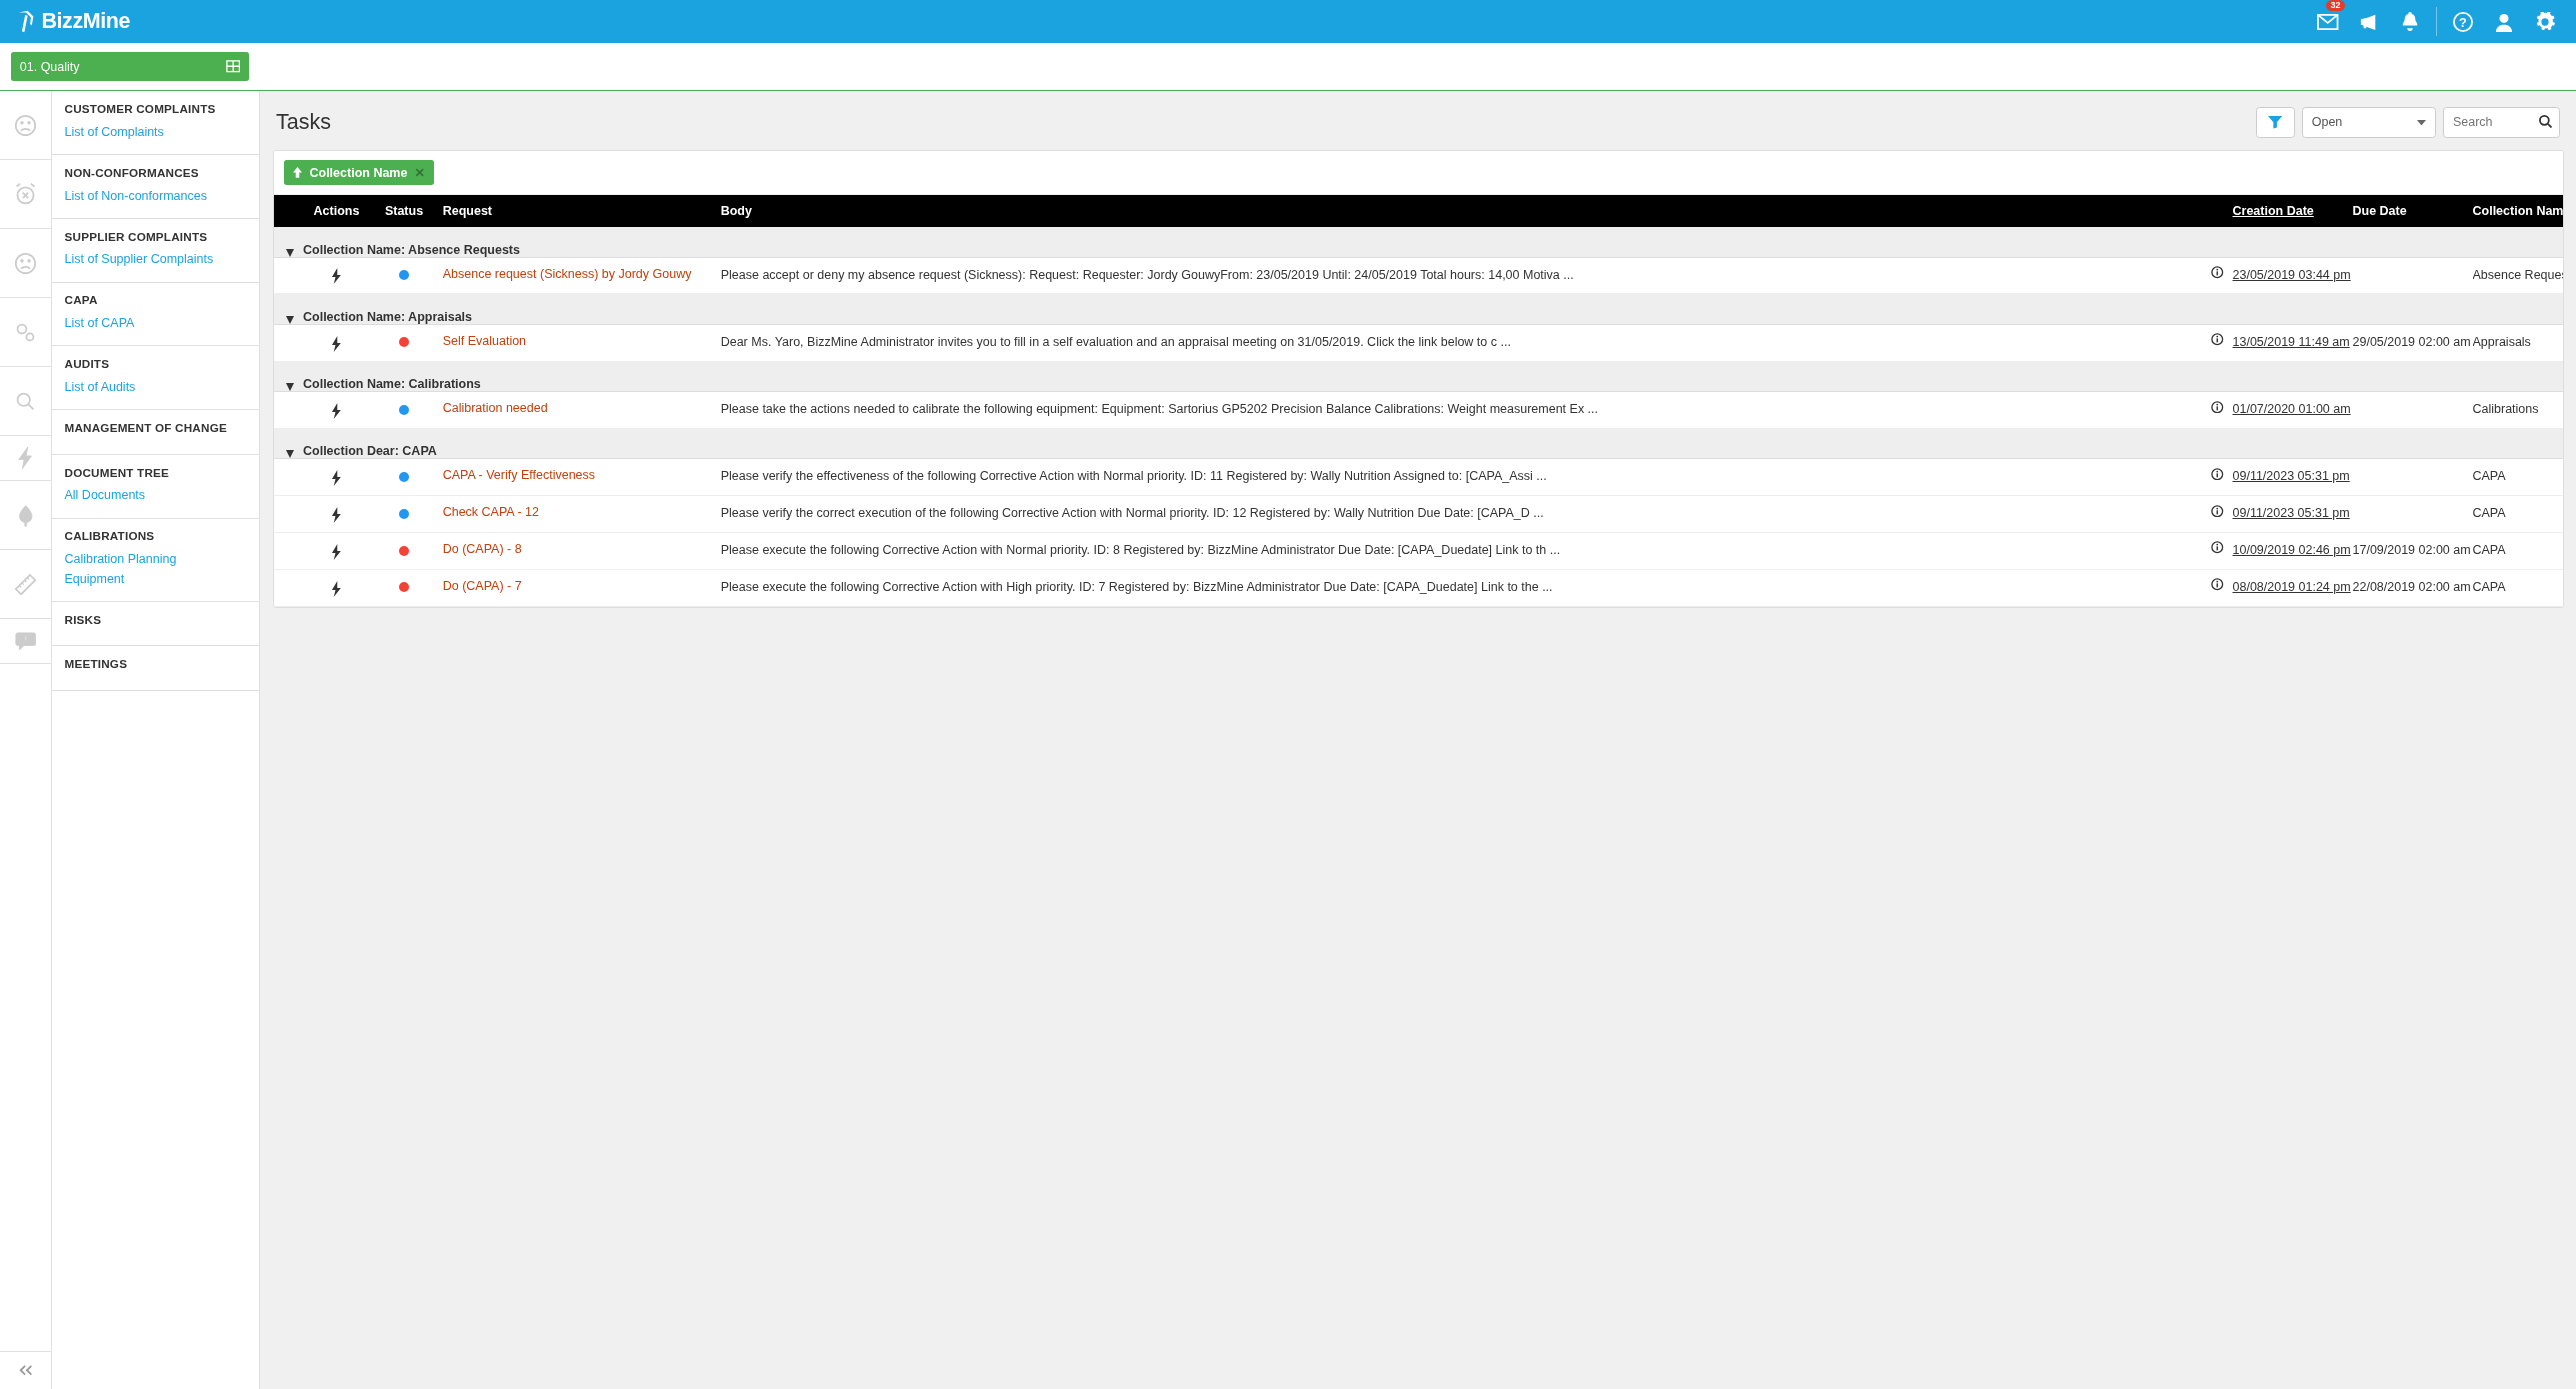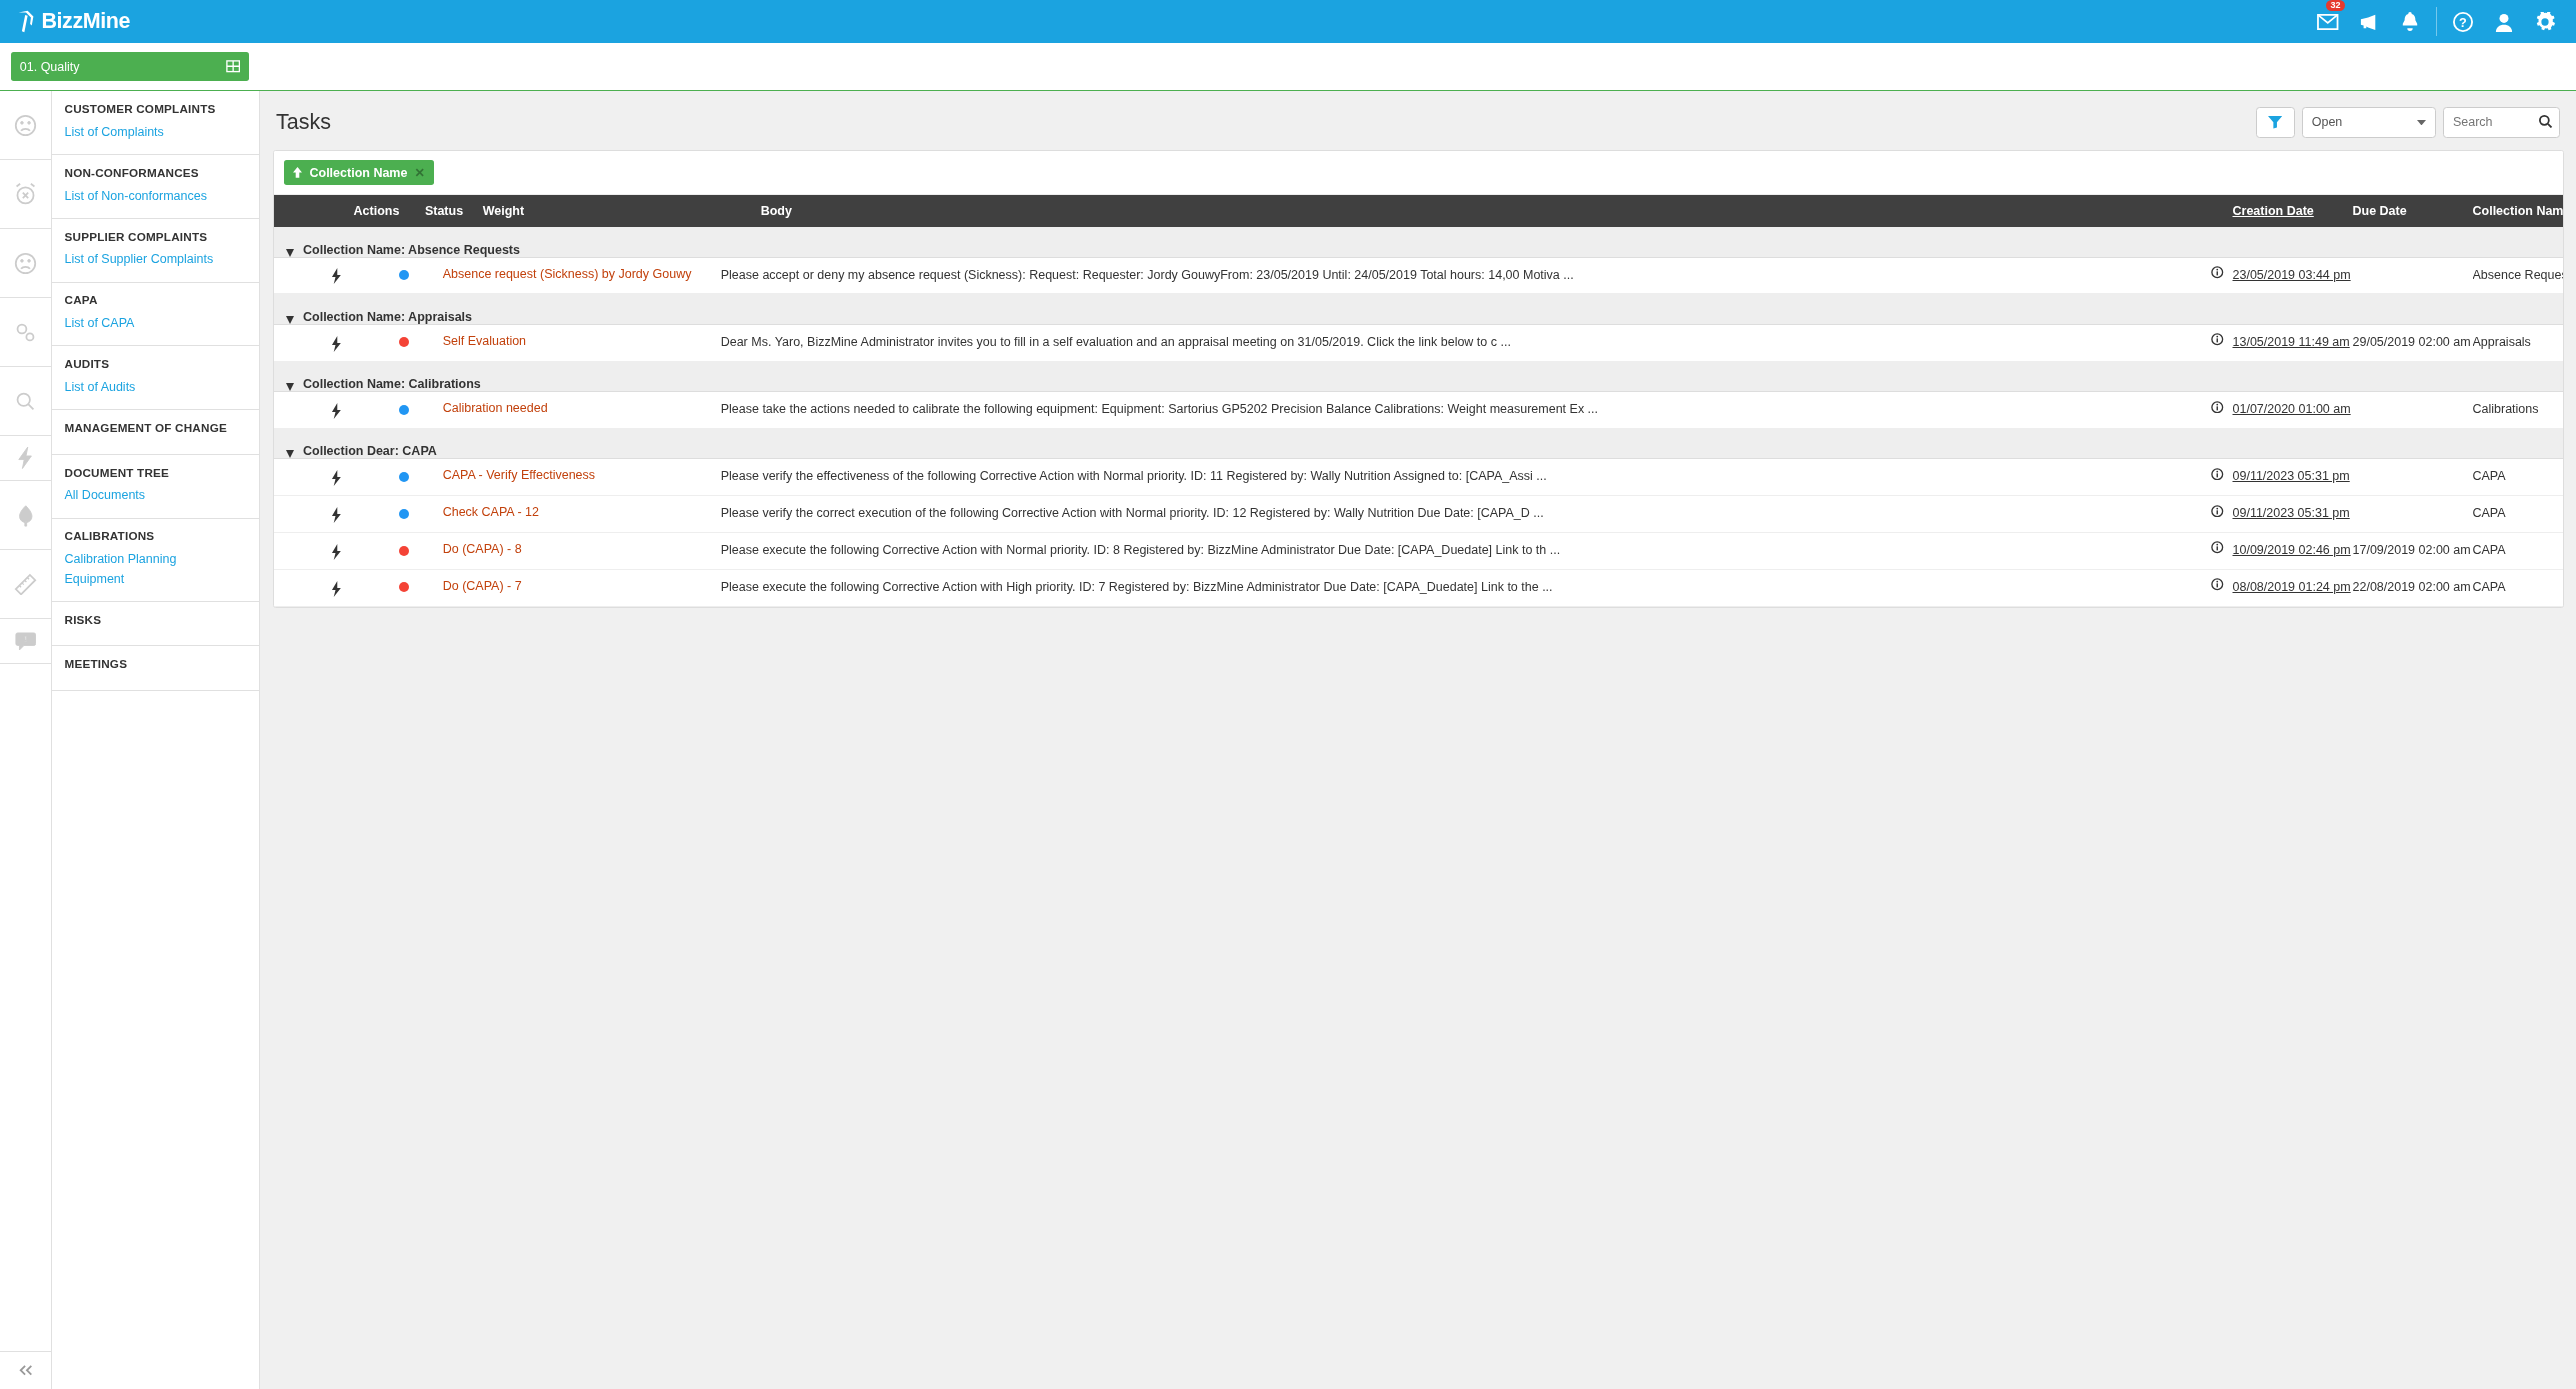--- a/index.html
+++ b/index.html
@@ -48,21 +48,21 @@
 .status-dd { height: 30.5px; background: #fff; border: 0.9px solid #ccc; border-radius: 3.6px; padding: 0 9px; width: 134px; display: flex; align-items: center; justify-content: space-between; font-size: 12.5px; color: #555; cursor: pointer; margin-right: 7.2px; }
 .search-wrap { position: relative; }
 .search-wrap input { height: 30.5px; width: 117px; border: 0.9px solid #ccc; border-radius: 3.6px; padding: 0 27px 0 9px; font-size: 12.5px; color: #555; }
 .search-wrap svg { position: absolute; right: 7.2px; top: 8px; fill: #333; }
 
 .grid-card { background: #fff; border: 0.9px solid #ddd; border-radius: 2.7px; overflow: hidden; }
 .group-chip-row { background: #fff; padding: 9px 10.8px; border-bottom: 0.9px solid #eee; }
 .group-chip { display: inline-flex; align-items: center; background: #4caf50; color: #fff; border-radius: 2.7px; height: 25px; padding: 0 9px; font-size: 12.5px; font-weight: 600; gap: 7.2px; }
 .group-chip-close { color: rgba(0,0,0,0.35); font-weight: 700; cursor: pointer; }
 
-.thead { display: flex; background: #404040; color: #fff; font-weight: 600; font-size: 12.5px; height: 32px; align-items: center; padding-left: 40px; }
+.thead { display: flex; background: #000000; color: #fff; font-weight: 600; font-size: 12.5px; height: 32px; align-items: center; }
 .col-handle { width: 27px; flex-shrink: 0; }
 .col-actions { width: 72px; flex-shrink: 0; text-align: center; }
 .col-status { width: 63px; flex-shrink: 0; text-align: center; }
 .col-subject { width: 278px; flex-shrink: 0; padding-left: 7.2px; }
 .col-body { flex: 1; min-width: 269px; padding-left: 7.2px; padding-right: 7.2px; }
 .col-cdate { width: 120px; flex-shrink: 0; text-decoration: underline; }
 .col-ddate { width: 120px; flex-shrink: 0; }
 .col-cname { width: 90px; flex-shrink: 0; overflow: hidden; white-space: nowrap; }
 
 .group-row { background: #eeeeee; height: 30.5px; display: flex; align-items: flex-end; font-weight: 700; font-size: 12.5px; color: #333; padding-left: 12.5px; border-bottom: 0.9px solid #ddd; }
@@ -287,21 +287,21 @@
               </svg>
             <span>Collection Name</span>
             <span class="group-chip-close">✕</span>
           </span>
         </div>
 
         <div class="thead">
           <div class="col-handle"></div>
           <div class="col-actions">Actions</div>
           <div class="col-status">Status</div>
-          <div class="col-subject">Weight</div>
+          <div class="col-subject">Request</div>
           <div class="col-body">Body</div>
           <div class="col-cdate">Creation Date</div>
           <div class="col-ddate">Due Date</div>
           <div class="col-cname">Collection Nam</div>
         </div>
 
         <div id="grid-body">
             <div class="group-row">
               <span class="group-caret">
                 <svg width="8" height="8" viewBox="0 0 9 9">

